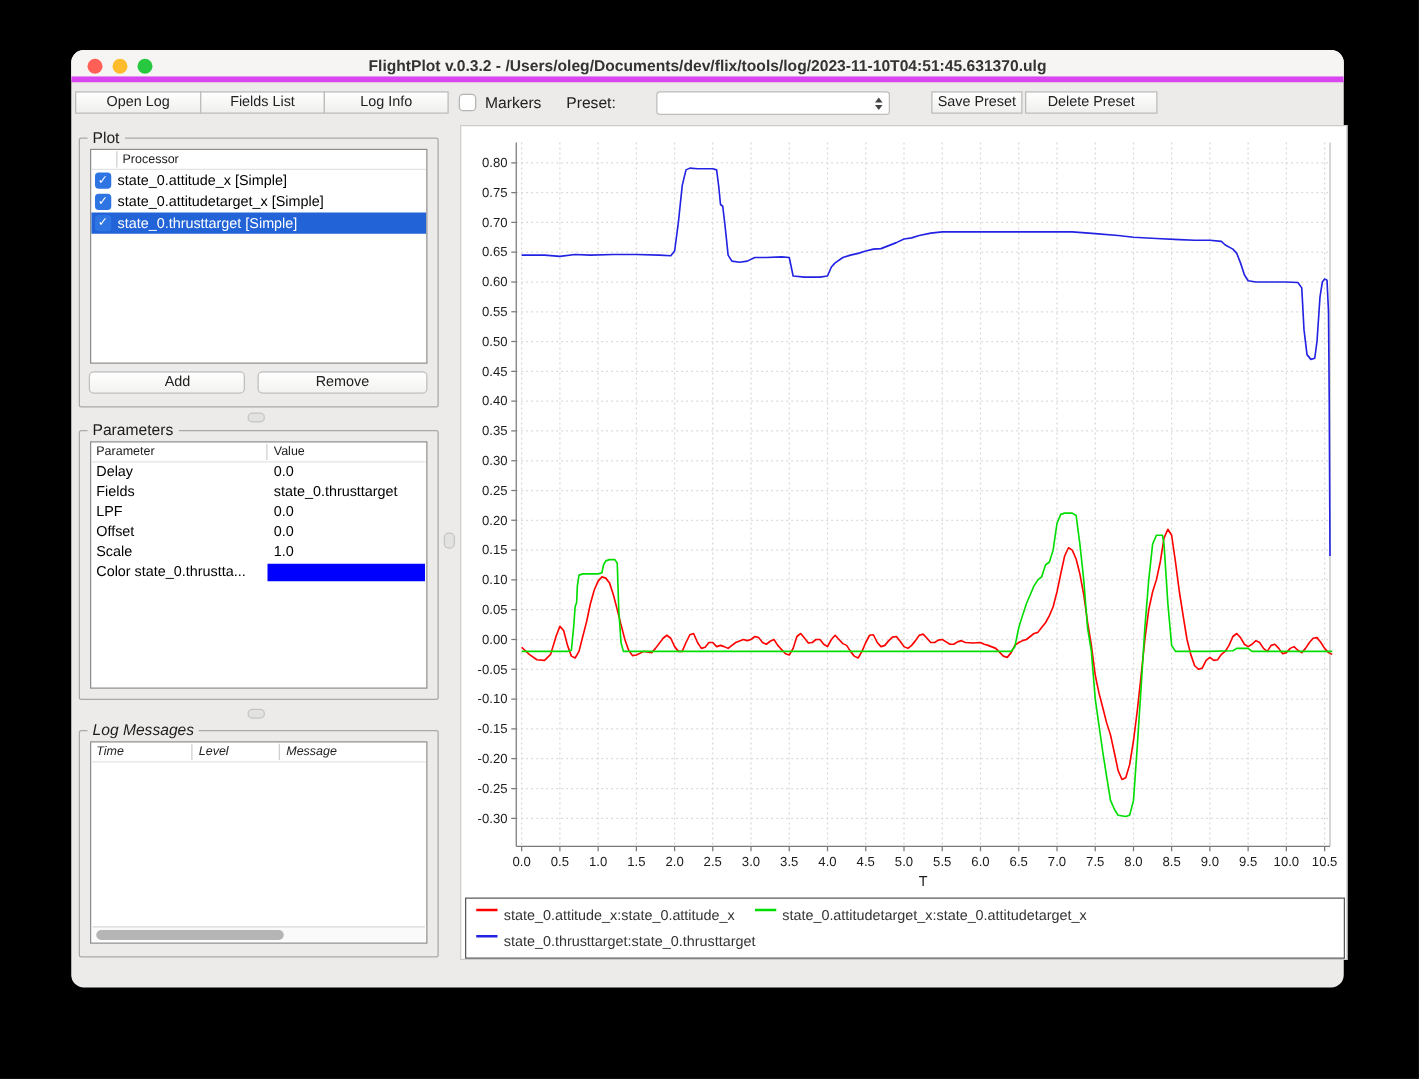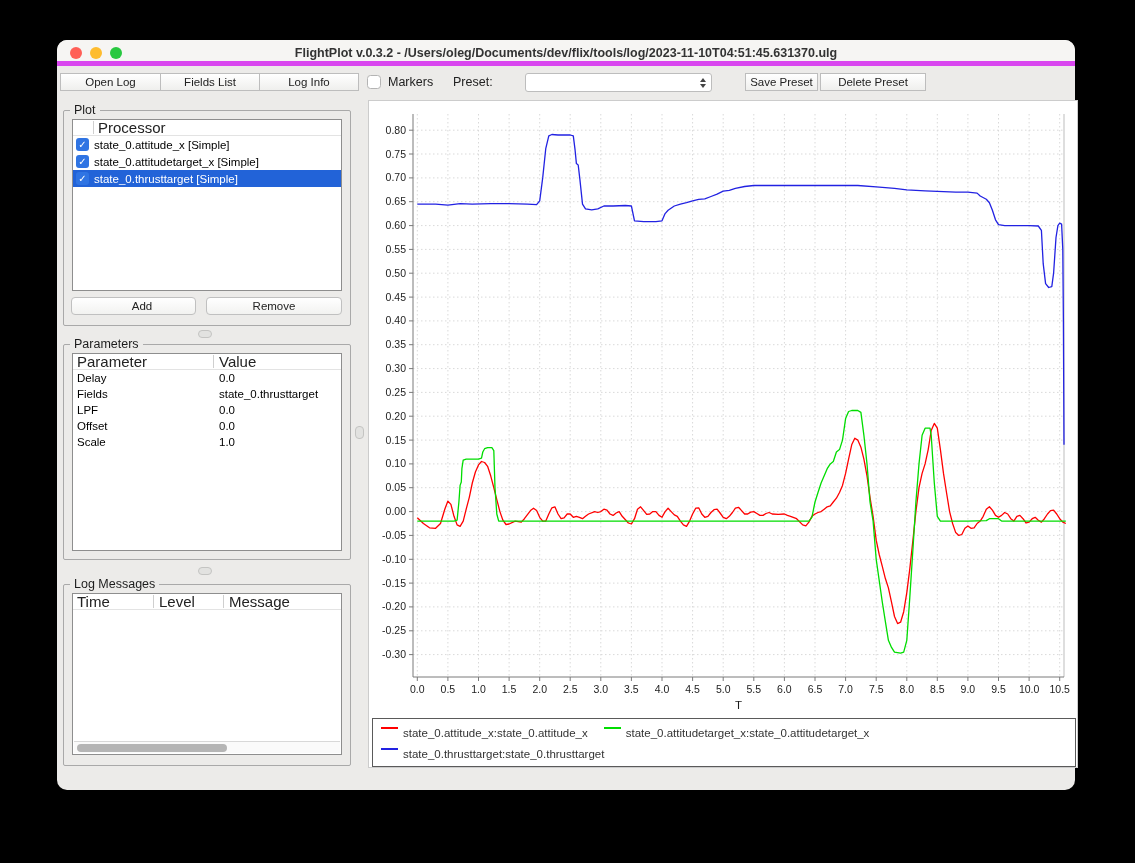--- a/index.html
+++ b/index.html
@@ -34,21 +34,21 @@
   .tri-up { width:0; height:0; border-left:3.5px solid transparent; border-right:3.5px solid transparent;
             border-bottom:4.5px solid #444; }
   .tri-down { width:0; height:0; border-left:3.5px solid transparent; border-right:3.5px solid transparent;
               border-top:4.5px solid #444; }
 
   
   .groupbox { position:absolute; border:1px solid #a9a9a9; border-radius:2px; }
   .gb-title { position:absolute; top:-8px; left:6px; background:#ecebe9; padding:0 4px;
               font-size:12.5px; color:#1d1d1d; }
   .table { position:absolute; background:#fff; border:1px solid #8e8e8e; overflow:hidden; }
-  .thead { position:relative; height:16px; border-bottom:1px solid #e3e3e3; font-size:15px; color:#222; }
+  .thead { position:relative; height:16px; border-bottom:1px solid #e3e3e3; font-size:10px; color:#222; }
   .col-sep { position:absolute; top:1px; bottom:1px; width:1px; background:#cfcfcf; }
   .hcell { position:absolute; top:0; line-height:16px; white-space:nowrap; }
 
   .list-row { position:relative; height:17px; display:flex; align-items:center; font-size:11.5px; color:#000; }
   .list-row.selected { background:#2263d8; color:#fff; }
   .cb-blue { width:13px; height:13px; margin:0 5px 0 3px; border-radius:3px; background:#2f74e3;
              color:#fff; font-size:10px; line-height:13px; text-align:center; flex:0 0 auto; }
   .row-label { white-space:nowrap; overflow:hidden; }
 
   .prow { position:relative; height:16px; font-size:11.5px; color:#000; }
@@ -154,26 +154,30 @@
         <span class="pvalue">0.0</span>
       </div>
       <div class="prow">
         <span class="pname">Offset</span>
         <span class="pvalue">0.0</span>
       </div>
       <div class="prow">
         <span class="pname">Scale</span>
         <span class="pvalue">1.0</span>
       </div>
+      <div class="prow">
+        <span class="pname">Color state_0.thrustta...</span>
+        <span class="color-swatch" style="background: rgb(0, 0, 255);"></span>
+      </div>
     </div>
   </div>
 
   <div class="split-dot" style="left:141px; top:527px; width:14px; height:8px;"></div>
 
-  <div class="groupbox" style="left:6px; top:544px; width:288px; height:182px;">
+  <div class="groupbox" style="left:6px; top:544px; width:288px; height:182px;font-style:italic;">
     <div class="gb-title">Log Messages</div>
     <div class="table" style="left:8px; top:8px; width:270px; height:162px;">
       <div class="thead">
         <div class="hcell" style="left:4px;">Time</div>
         <div class="col-sep" style="left:80px;"></div>
         <div class="hcell" style="left:86px;">Level</div>
         <div class="col-sep" style="left:150px;"></div>
         <div class="hcell" style="left:156px;">Message</div>
       </div>
       <div class="hscroll">

